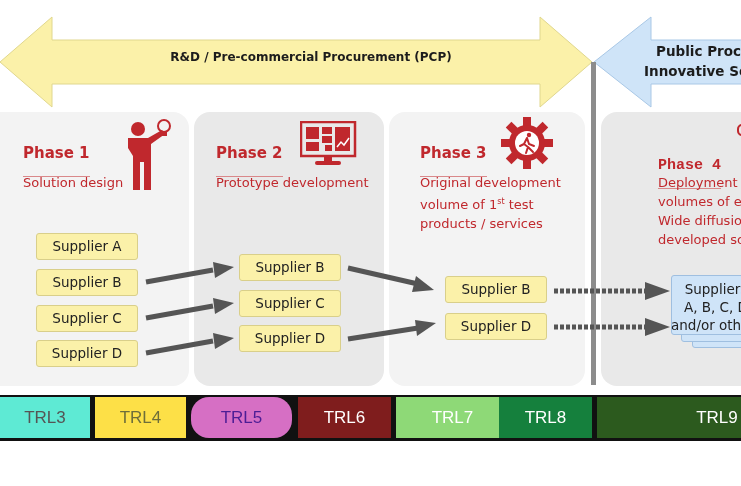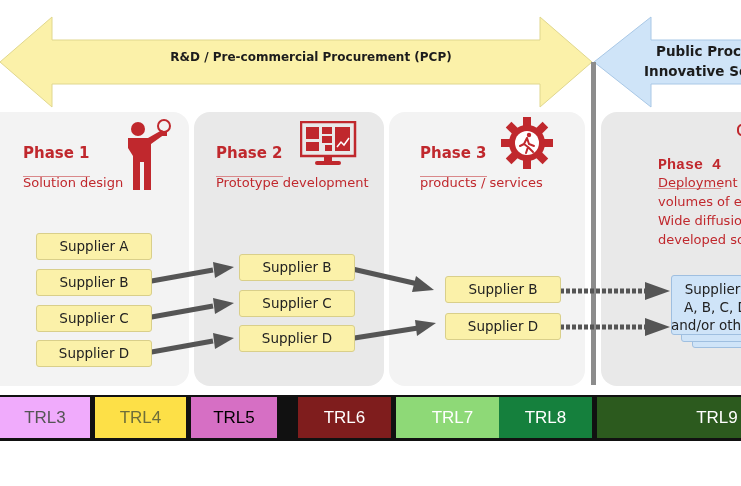--- a/index.html
+++ b/index.html
@@ -24,21 +24,21 @@
 
   .phase-title {
     position:absolute; font-weight:bold; font-size:15px; color:#c0282d;
     padding-bottom:14px; border-bottom:1.5px solid #d9888a; white-space:nowrap;
   }
   .phase-desc {
     position:absolute; font-size:13px; line-height:19px; color:#c0282d;
     white-space:nowrap;
   }
   .supplier {
-    position:absolute; width:116px; height:27px; background:#fbf1a9;
+    position:absolute; width:102px; height:27px; background:#fbf1a9;
     border:1px solid #d9cf8a; border-radius:3px; box-sizing:border-box;
     font-size:13.5px; color:#222; text-align:center; line-height:25px;
   }
   .final-box {
     position:absolute; background:#cfe4f8; border:1px solid #9fbfe0;
     border-radius:3px; box-sizing:border-box;
   }
   .final-text {
     position:absolute; left:671px; top:280px; width:90px; text-align:center;
     font-size:13.5px; line-height:18px; color:#222; white-space:nowrap;
@@ -89,20 +89,22 @@
   <rect x="35" y="6" width="15" height="24" fill="#c0282d"></rect>
   <rect x="6" y="21" width="13" height="9" fill="#c0282d"></rect>
   <rect x="25" y="24" width="7" height="6" fill="#c0282d"></rect>
   <path d="M37,26 l4,-5 l3,3 l5,-7" stroke="#ffffff" stroke-width="1.5" fill="none"></path>
   <rect x="24" y="35" width="8" height="5" fill="#c0282d"></rect>
   <rect x="15" y="40" width="26" height="4" rx="2" fill="#c0282d"></rect>
 </svg>
 
 <div class="phase-title" style="left:420px; top:144px;">Phase 3</div>
 <div class="phase-desc" style="left:420px; top:173px;">
+  <div>Original development</div>
+  <div><span>volume of 1</span><sup style="font-size:8px;">st</sup><span> test</span></div>
   <div>products / services</div>
 </div>
 <svg class="abs" style="left:500px; top:116px;" width="54" height="54" viewBox="0 0 54 54">
   <g fill="#c0282d">
     <rect x="23" y="1" width="8" height="10"></rect>
     <rect x="23" y="43" width="8" height="10"></rect>
     <rect x="1" y="23" width="10" height="8"></rect>
     <rect x="43" y="23" width="10" height="8"></rect>
     <rect x="23" y="1" width="8" height="10" transform="rotate(45 27 27)"></rect>
     <rect x="23" y="1" width="8" height="10" transform="rotate(135 27 27)"></rect>
@@ -165,19 +167,19 @@
 <div class="final-box" style="left:692px; top:300px; width:70px; height:48px;"></div>
 <div class="final-box" style="left:681px; top:288px; width:80px; height:54px;"></div>
 <div class="final-box" style="left:671px; top:275px; width:90px; height:60px;"></div>
 <div class="final-text">
   <div>Suppliers</div>
   <div>A, B, C, D</div>
   <div>and/or others</div>
 </div>
 
 <div class="trl-bar"></div>
-<div class="trl" style="left: 0px; width: 90px; background: #f0abfc; color: rgb(85, 85, 85);">TRL3</div>
+<div class="trl" style="left: 0px; width: 90px; background: #5eead4; color: rgb(85, 85, 85);">TRL3</div>
 <div class="trl" style="left: 95px; width: 91px; background: #fde047; color: rgb(110, 110, 58);">TRL4</div>
-<div class="trl" style="left: 191px; width: 86px; background: rgb(214, 111, 196); color: #000000;">TRL5</div>
+<div class="trl" style="left: 191px; width: 101px; background: rgb(214, 111, 196); color: #4c1d95; border-radius: 18px;">TRL5</div>
 <div class="trl" style="left: 298px; width: 93px; background: #7f1d1d; color: rgb(255, 255, 255);">TRL6</div>
 <div class="trl" style="left: 396px; width: 113px; background: rgb(142, 217, 119); color: rgb(255, 255, 255);">TRL7</div>
 <div class="trl" style="left: 499px; width: 93px; background: #15803d; color: rgb(255, 255, 255);">TRL8</div>
 <div class="trl" style="left: 597px; width: 240px; background: rgb(44, 90, 30); color: rgb(255, 255, 255);">TRL9</div>
 
 </body></html>

